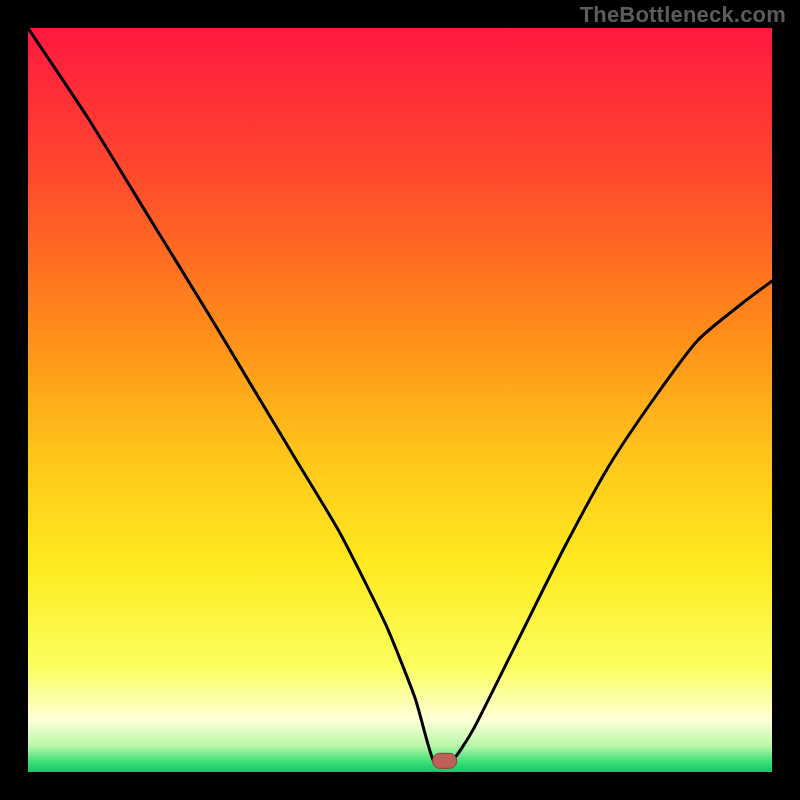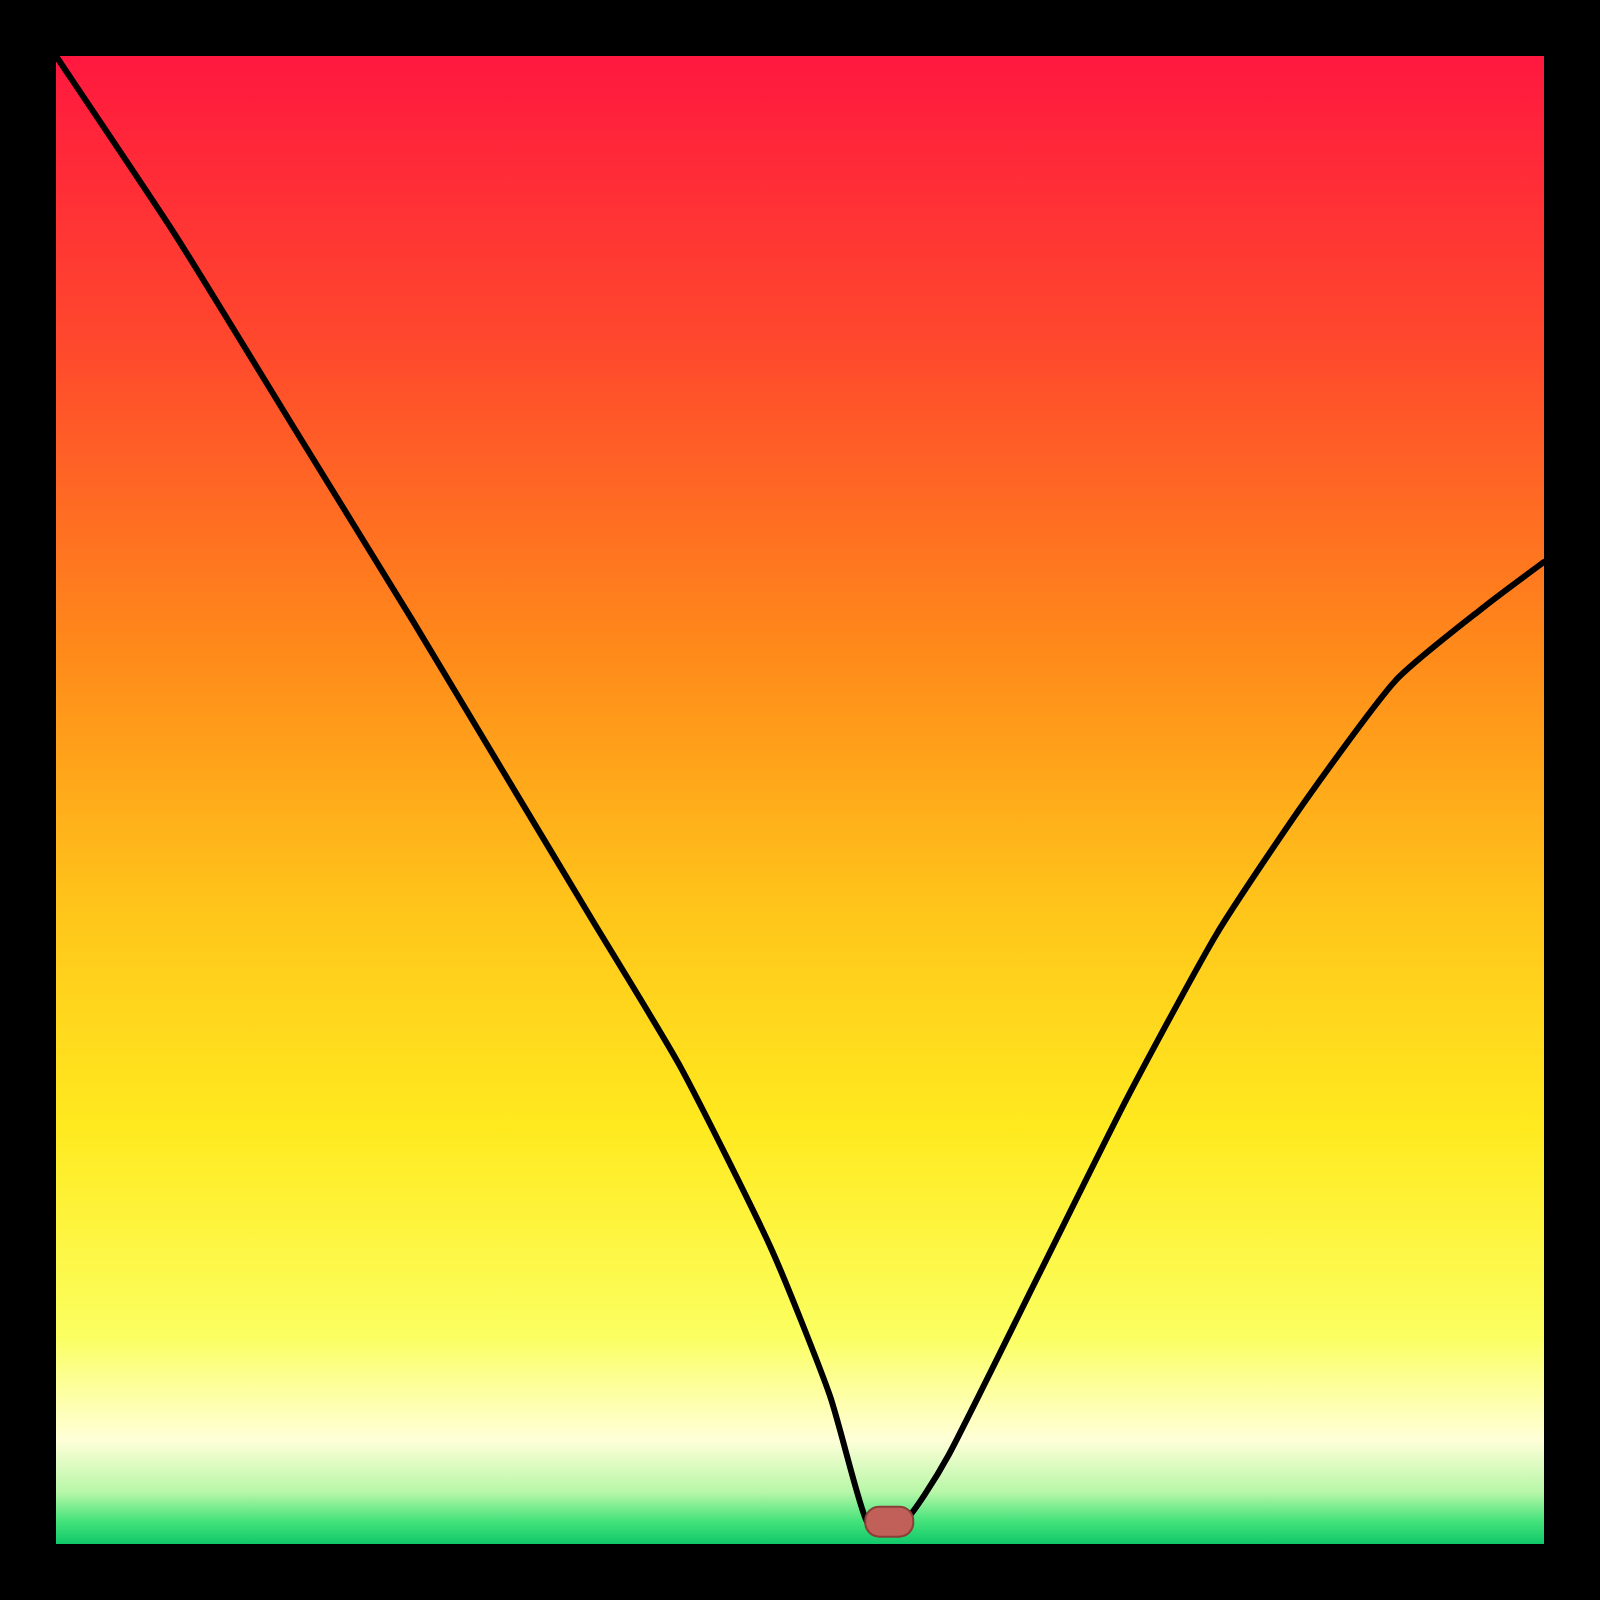--- a/index.html
+++ b/index.html
@@ -29,20 +29,21 @@
   svg {
     position: absolute;
     top: 0;
     left: 0;
   }
 </style>
 </head>
 <body>
 
 <div class="stage">
+  <div class="watermark">TheBottleneck.com</div>
   <svg id="chart-svg" width="800" height="800" viewBox="0 0 800 800" xmlns="http://www.w3.org/2000/svg">
     <defs>
       <linearGradient id="bg-grad" x1="0" y1="0" x2="0" y2="1">
           <stop offset="0%" stop-color="#ff183f"></stop>
           <stop offset="20%" stop-color="#ff4a2c"></stop>
           <stop offset="40%" stop-color="#ff8a1a"></stop>
           <stop offset="56.99999999999999%" stop-color="#ffc41a"></stop>
           <stop offset="72%" stop-color="#ffea1f"></stop>
           <stop offset="86%" stop-color="#fbff60"></stop>
           <stop offset="93%" stop-color="#ffffd8"></stop>

